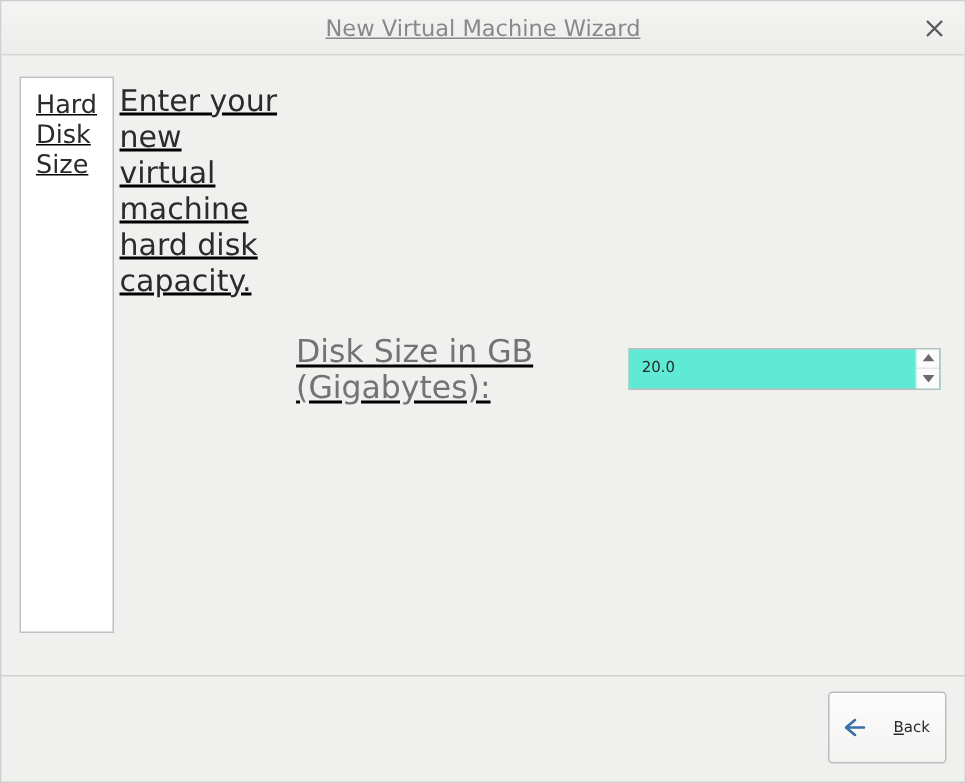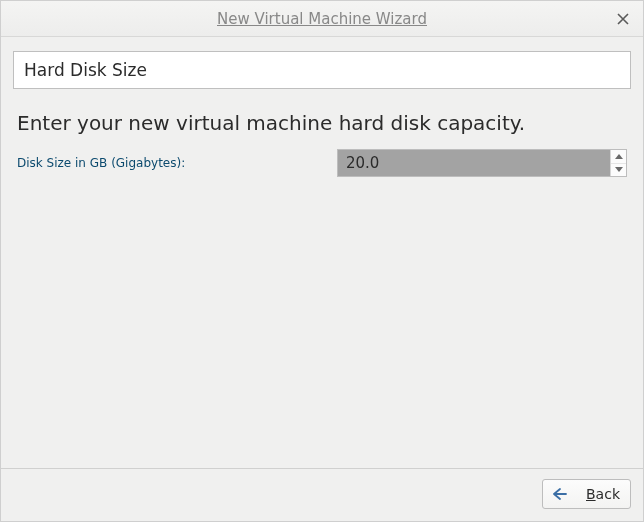--- a/index.html
+++ b/index.html
@@ -44,56 +44,57 @@
       align-items: center;
       justify-content: center;
       color: #666;
       font-size: 16px;
       cursor: pointer;
     }
     .content {
       flex: 1;
       padding: 14px 12px 10px 12px;
       display: flex;
-      flex-direction: column;
+      flex-direction: row;
+      text-decoration: underline;
     }
     .banner {
       background: #fff;
       border: 1px solid #bfbfbf;
       padding: 8px 10px;
       font-size: 17px;
       color: #2b2b2b;
       margin-bottom: 18px;
     }
     .intro {
       font-size: 20px;
       color: #2b2b2b;
       margin: 4px 4px 14px 4px;
     }
     .form-row {
       display: flex;
       align-items: center;
       margin: 0 4px;
     }
     .form-label {
-      font-size: 12px;
-      color: #0c4a6e;
+      font-size: 21px;
+      color: #737373;
       padding-right: 10px;
     }
     .disk-size-field {
       margin-left: auto;
       width: 290px;
       position: relative;
     }
     .disk-size-input {
       width: 100%;
       height: 28px;
       border: 1px solid #bdbdbd;
-      background: #a3a3a3;
-      font-size: 15px;
+      background: #5eead4;
+      font-size: 10px;
       padding: 3px 22px 3px 8px;
       color: #2b2b2b;
       font-family: inherit;
       outline: none;
     }
     .spinner-buttons {
       position: absolute;
       right: 1px;
       top: 1px;
       bottom: 1px;
@@ -114,31 +115,31 @@
     .spinner-btn svg { display: block; }
     .spacer { flex: 1; }
     .footer {
       border-top: 1px solid #d0d0cf;
       padding: 10px 12px 12px 12px;
       display: flex;
       justify-content: flex-end;
       gap: 8px;
     }
     .btn {
-      height: 30px;
+      height: 48px;
       min-width: 78px;
       background: linear-gradient(#fcfcfc, #f3f3f2);
       border: 1px solid #bdbdbd;
       border-radius: 3px;
       display: inline-flex;
       align-items: center;
       justify-content: center;
       gap: 19px;
       padding: 0 10px;
-      font-size: 14px;
+      font-size: 10px;
       color: #2b2b2b;
       cursor: pointer;
       font-family: inherit;
     }
     .btn .mn { text-decoration: underline; }
     .btn-icon { display: inline-flex; align-items: center; }
   </style>
 </head>
 <body>
 

